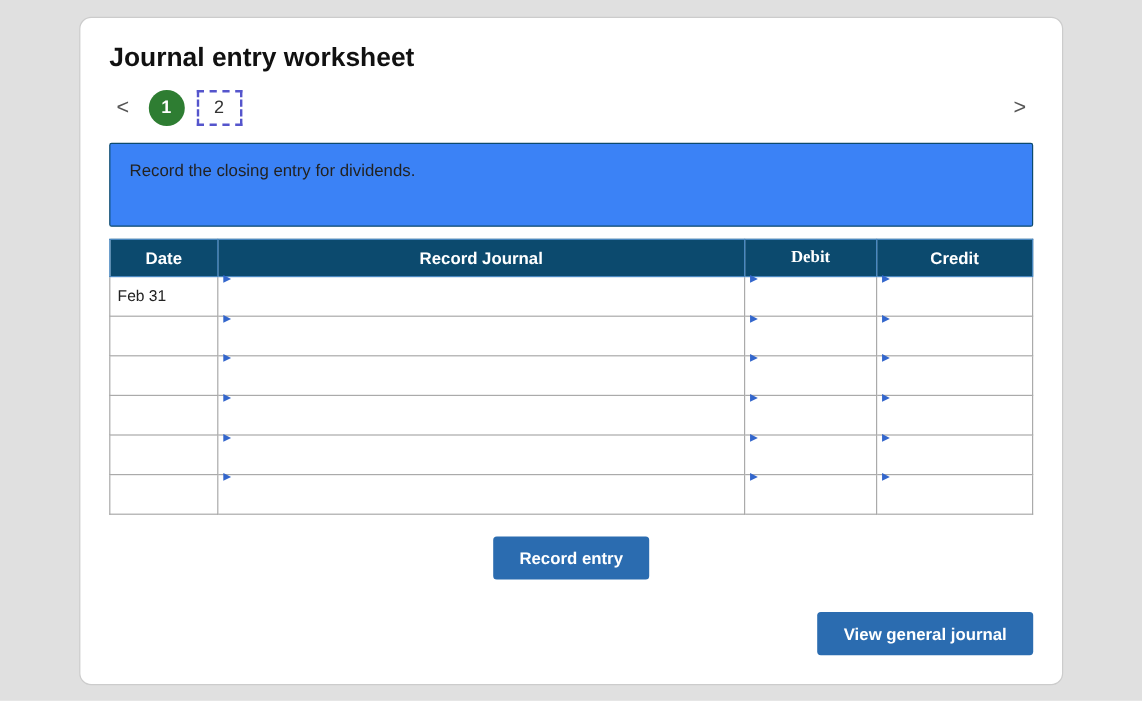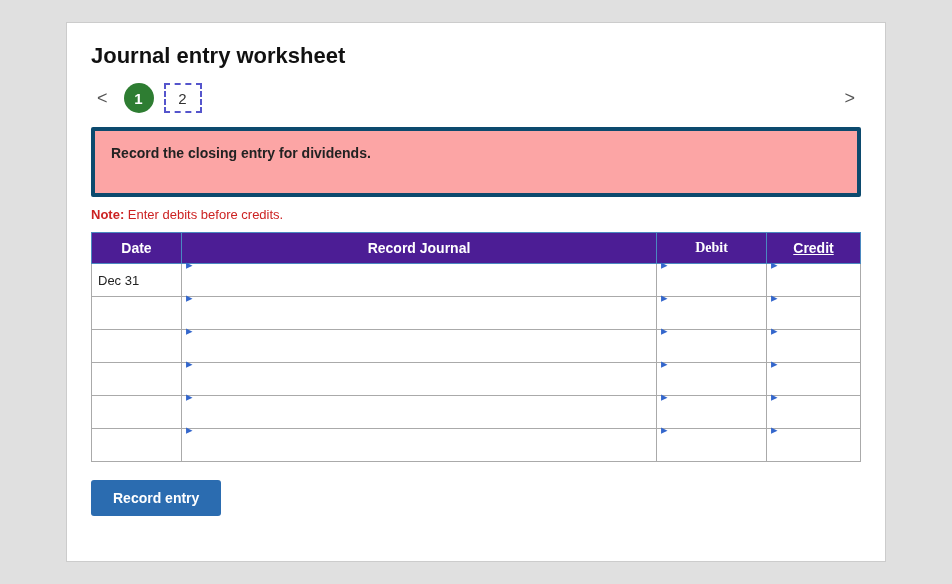--- a/index.html
+++ b/index.html
@@ -9,21 +9,21 @@
       font-size: 14px;
       display: flex;
       justify-content: center;
       align-items: center;
       width: 952px;
       height: 584px;
     }
     .worksheet-container {
       background: #ffffff;
       border: 1px solid #cccccc;
-      border-radius: 0;
+      border-radius: 10px;
       padding: 20px 24px 24px 24px;
       width: 820px;
       min-height: 540px;
       position: relative;
     }
     .title {
       font-size: 22px;
       font-weight: bold;
       color: #111;
       margin-bottom: 14px;
@@ -60,47 +60,46 @@
       width: 38px;
       height: 30px;
       border: 2px dashed #5555cc;
       display: flex;
       align-items: center;
       justify-content: center;
       font-size: 15px;
       color: #333;
     }
     .instruction-box {
-      border: 4px solid #0c4a6e;
+      border: 1px solid #0c4a6e;
       border-radius: 2px;
       padding: 14px 16px;
       margin-bottom: 10px;
       min-height: 70px;
-      background: #fca5a5;
-      font-weight: bold;
+      background: #3b82f6;
     }
     .instruction-text {
       font-size: 14px;
       color: #222;
     }
     .note-text {
       color: #cc2222;
       font-size: 13px;
       margin-bottom: 10px;
     }
     .note-label {
       font-weight: bold;
     }
     .journal-table {
       width: 100%;
       border-collapse: collapse;
       margin-bottom: 18px;
     }
     .journal-table thead tr {
-      background: #4c1d95;
+      background: #0c4a6e;
       color: #fff;
     }
     .journal-table thead th {
       padding: 7px 10px;
       font-weight: bold;
       font-size: 14px;
       border: 1px solid #4a88c0;
       text-align: center;
     }
     .journal-table tbody tr {
@@ -124,20 +123,21 @@
       border: none;
       outline: none;
       font-size: 13px;
       padding: 0 4px;
       background: transparent;
     }
     .buttons-row {
       display: flex;
       align-items: center;
       gap: 27px;
+      flex-direction: column;
     }
     .btn-action {
       background: #2b6cb0;
       color: #fff;
       border: none;
       border-radius: 3px;
       padding: 10px 22px;
       font-size: 14px;
       font-weight: bold;
       cursor: pointer;
@@ -164,37 +164,33 @@
     <span class="nav-arrow">&lt;</span>
     <div class="step-circle">1</div>
     <div class="step-box">2</div>
     <span class="nav-arrow nav-arrow-right">&gt;</span>
   </div>
 
   <div class="instruction-box">
     <span class="instruction-text">Record the closing entry for dividends.</span>
   </div>
 
-  <div class="note-text">
-    <span class="note-label">Note:</span>
-    <span> Enter debits before credits.</span>
-  </div>
 
   <table class="journal-table">
     <thead>
       <tr>
         <th style="width:90px;">Date</th>
         <th>Record Journal</th>
         <th style="width:110px;font-family:Liberation Serif, serif;">Debit</th>
-        <th style="width:94px;text-decoration:underline;">Credit</th>
+        <th style="width:130px;">Credit</th>
       </tr>
     </thead>
     <tbody id="table-body">
     <tr>
-          <td class="date-cell">Dec 31</td>
+          <td class="date-cell">Feb 31</td>
           <td><span class="tri">▸</span><input type="text" style=""></td>
           <td><span class="tri">▸</span><input type="text" style=""></td>
           <td><span class="tri">▸</span><input type="text" style=""></td>
         </tr>
         <tr>
           <td class="date-cell"></td>
           <td><span class="tri">▸</span><input type="text" style=""></td>
           <td><span class="tri">▸</span><input type="text" style=""></td>
           <td><span class="tri">▸</span><input type="text" style=""></td>
         </tr>
@@ -220,14 +216,15 @@
           <td class="date-cell"></td>
           <td><span class="tri">▸</span><input type="text" style=""></td>
           <td><span class="tri">▸</span><input type="text" style=""></td>
           <td><span class="tri">▸</span><input type="text" style=""></td>
         </tr>
       </tbody>
   </table>
 
   <div class="buttons-row">
     <button class="btn-action">Record entry</button>
+    <button class="btn-action btn-view">View general journal</button>
   </div>
 </div>
 
 </body></html>

